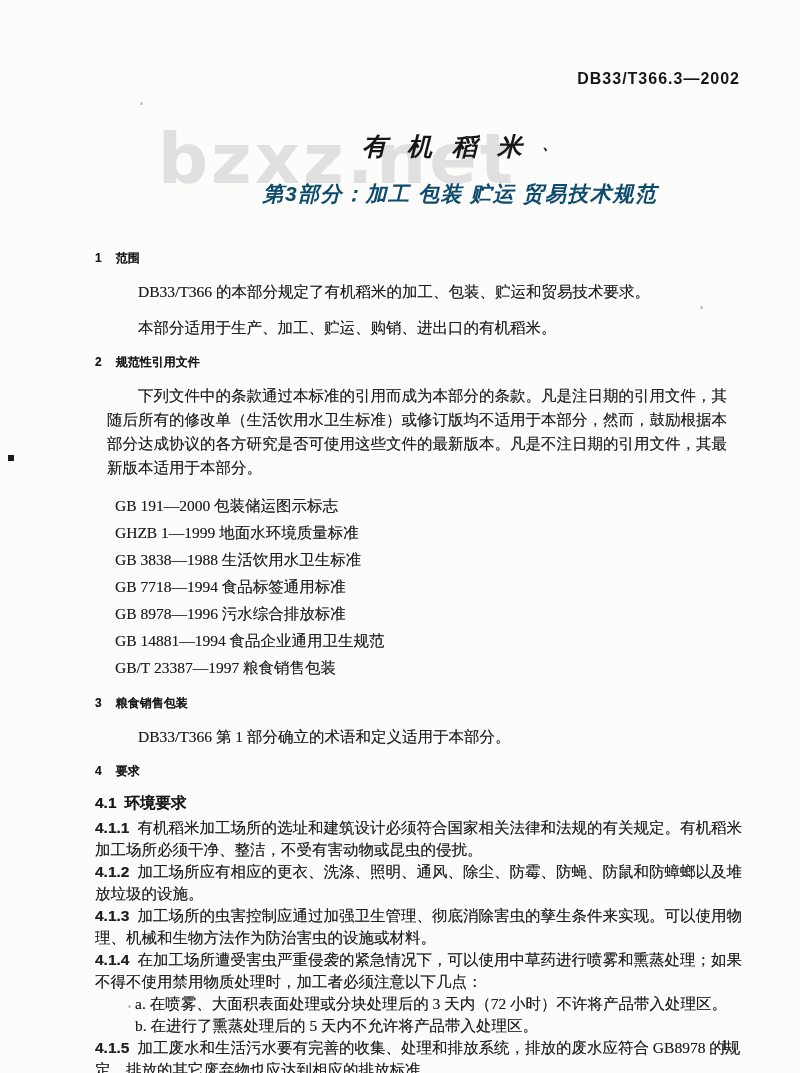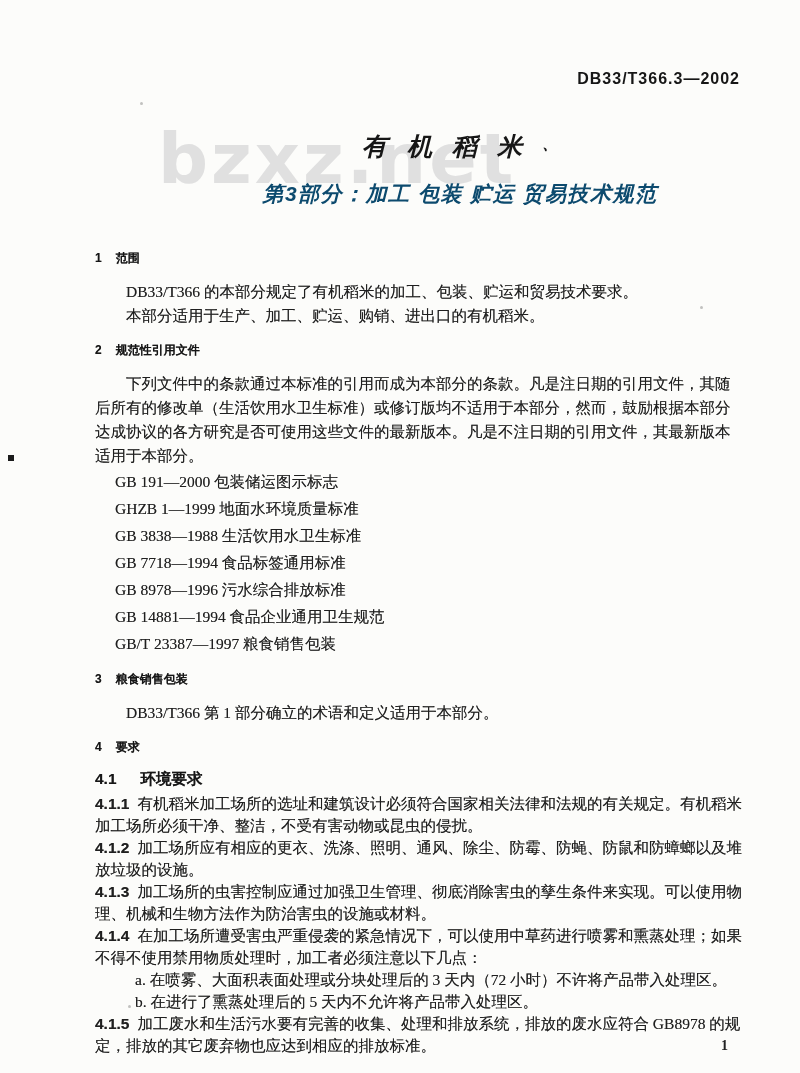--- a/index.html
+++ b/index.html
@@ -91,26 +91,26 @@
   }
   .heading .num { margin-right: 14px; }
   .subheading {
     font-family: "Liberation Sans", sans-serif;
     font-weight: 700;
     font-size: 15.5px;
     line-height: 20px;
     margin: 6px 0 4px 0;
     color: #161616;
   }
-  .subheading .num { margin-right: 24px; }
+  .subheading .num { margin-right: 8px; }
   .para {
     font-size: 15.5px;
     line-height: 24px;
     text-indent: 2em;
-    margin: 0;
+    margin: 12px;
   }
   .ref {
     font-size: 15.5px;
     line-height: 27px;
     padding-left: 20px;
   }
   .clause {
     font-size: 15.5px;
     line-height: 22px;
     margin: 0;

